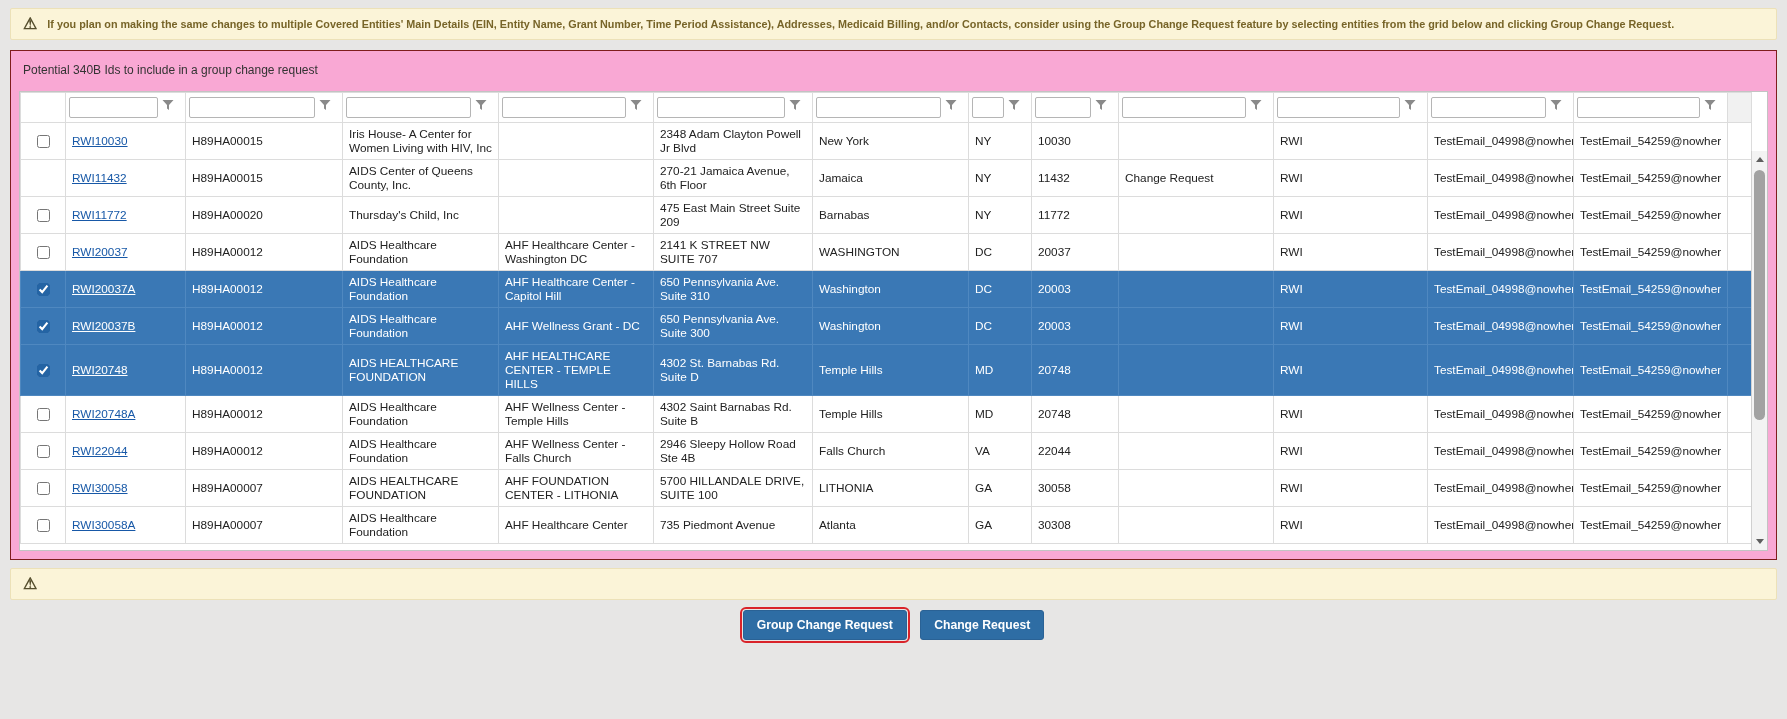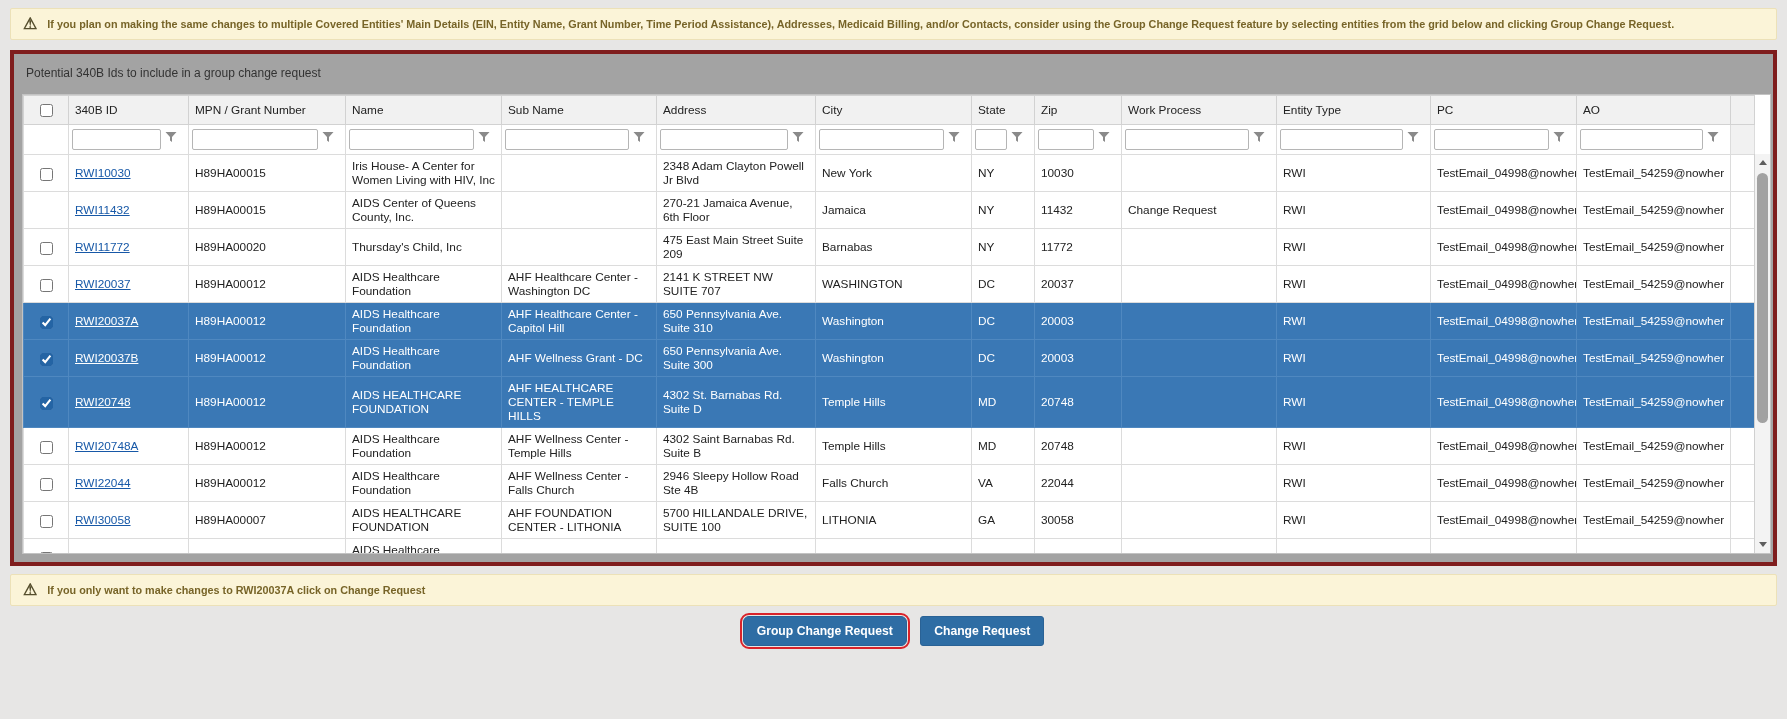--- a/index.html
+++ b/index.html
@@ -11,22 +11,22 @@
     font-size: 12px; color: #222;
   }
   .alert {
     display: flex; align-items: center; gap: 10px;
     margin: 8px 10px 0; padding: 7px 12px;
     background: #fbf4d8; border: 1px solid #ece1b8; border-radius: 2px;
     color: #776428; font-weight: bold; font-size: 10.8px; line-height: 1.3;
   }
   .warn-icon { font-size: 16px; line-height: 1; color: #554e2d; flex: 0 0 auto; }
   .panel {
-    margin: 10px 10px 4px; background: #a3a3a3;
-    border: 4px solid #7f1d1d; padding: 8px;
+    margin: 10px 10px 4px; background: #f9a8d4;
+    border: 1px solid #7f1d1d; padding: 8px;
   }
   .panel-title { font-size: 12px; color: #333; padding: 4px 4px 14px; }
   .grid-wrap {
     position: relative; height: 460px; overflow: hidden;
     background: #fff; border: 1px solid #c3c3c3; width: 1749px;
   }
   table { border-collapse: collapse; table-layout: fixed; width: 1731px; }
   th, td { border: 1px solid #dcdcdc; overflow: hidden; }
   thead th {
     background: #f1f1f1; border-color: #d2d2d2;
@@ -70,21 +70,21 @@
   .vthumb { position: absolute; left: 2px; width: 11px; top: 19px; height: 250px;
     background: #a2a2a2; border-radius: 6px; cursor: grab; }
   
   .btn-row { text-align: center; margin-top: 10px; }
   .btn {
     display: inline-block; background: #2e6da4; border: 1px solid #2a6295;
     color: #fff; font-weight: bold; font-size: 12.2px;
     padding: 7px 13px; border-radius: 3px; margin: 0 5px; cursor: pointer;
     font-family: inherit;
   }
-  .btn.red-focus { outline: 2px solid #d9232a; outline-offset: 1px; border-radius: 6px; }
+  .btn.red-focus { outline: 2px solid #d9232a; outline-offset: 1px; }
 </style>
 </head>
 <body>
 
 <div class="alert">
   <span class="warn-icon">⚠</span>
   <span>If you plan on making the same changes to multiple Covered Entities' Main Details (EIN, Entity Name, Grant Number, Time Period Assistance), Addresses, Medicaid Billing, and/or Contacts, consider using the Group Change Request feature by selecting entities from the grid below and clicking Group Change Request.</span>
 </div>
 
 <div class="panel">
@@ -101,36 +101,20 @@
           <col style="width: 156px;">
           <col style="width: 63px;">
           <col style="width: 87px;">
           <col style="width: 155px;">
           <col style="width: 154px;">
           <col style="width: 146px;">
           <col style="width: 154px;">
           <col style="width: 24px;">
         </colgroup>
         <thead>
-          <tr>
-            <th class="cb-col"><input type="checkbox" style=""></th>
-            <th>340B ID</th>
-            <th>MPN / Grant Number</th>
-            <th>Name</th>
-            <th>Sub Name</th>
-            <th>Address</th>
-            <th>City</th>
-            <th>State</th>
-            <th>Zip</th>
-            <th>Work Process</th>
-            <th>Entity Type</th>
-            <th>PC</th>
-            <th>AO</th>
-            <th class="filler"></th>
-          </tr>
           <tr class="filter-row">
             <td></td>
             <td><input class="filter-input" style=""><span class="funnel-btn"><svg width="12" height="12" viewBox="0 0 12 12">
                   <path d="M0.5 1h11L7 6v5L5 9.4V6z" fill="#8a8a8a"></path>
                 </svg></span></td>
             <td><input class="filter-input" style=""><span class="funnel-btn"><svg width="12" height="12" viewBox="0 0 12 12">
                   <path d="M0.5 1h11L7 6v5L5 9.4V6z" fill="#8a8a8a"></path>
                 </svg></span></td>
             <td><input class="filter-input" style=""><span class="funnel-btn"><svg width="12" height="12" viewBox="0 0 12 12">
                   <path d="M0.5 1h11L7 6v5L5 9.4V6z" fill="#8a8a8a"></path>
@@ -351,19 +335,18 @@
       <div class="vthumb"></div>
       <div class="varr down">
           <div class="tri-down"></div>
         </div>
     </div>
   </div>
 </div>
 
 <div class="alert">
   <span class="warn-icon">⚠</span>
-  <span>If you only want to make changes to RWI20037A click on Change Request</span>
 </div>
 
 <div class="btn-row">
   <button class="btn red-focus">Group Change Request</button>
   <button class="btn">Change Request</button>
 </div>
 
 </body></html>

